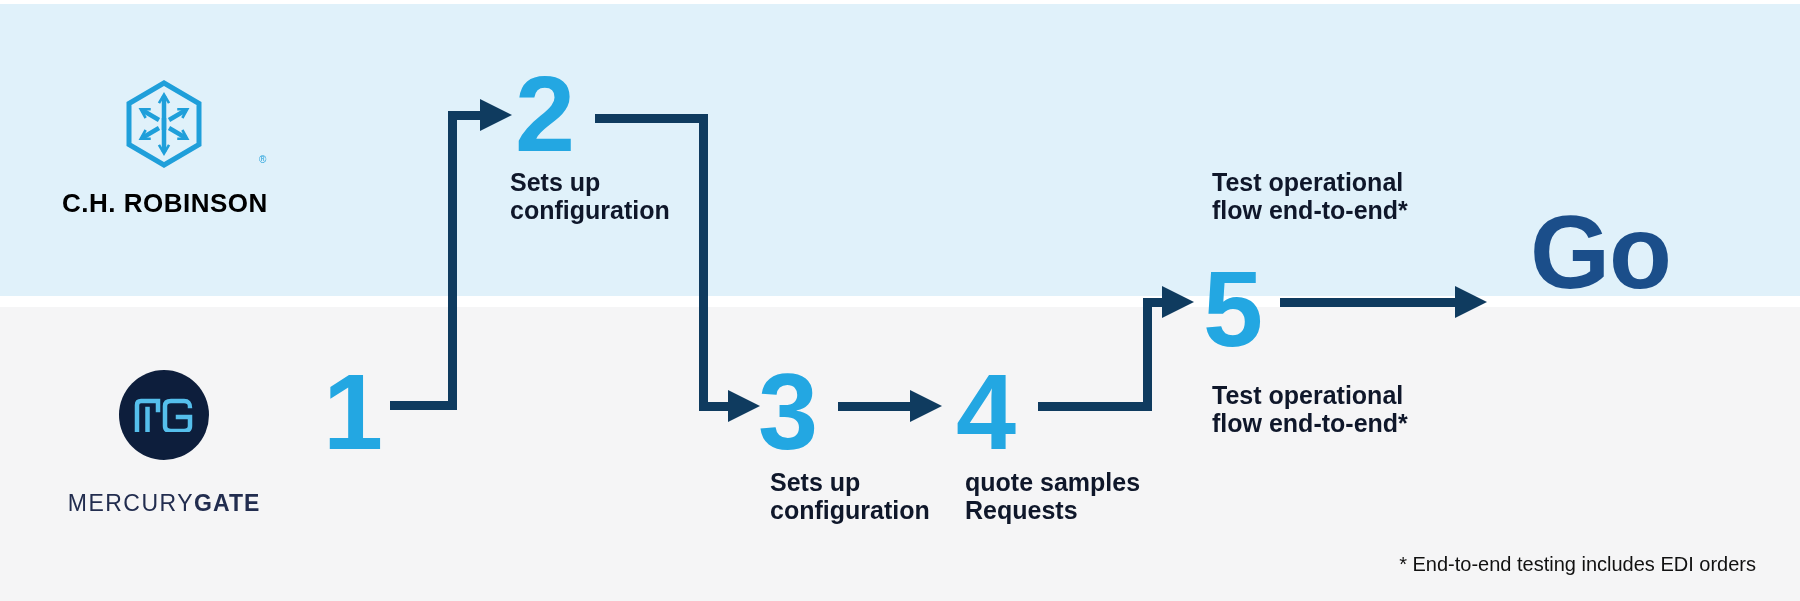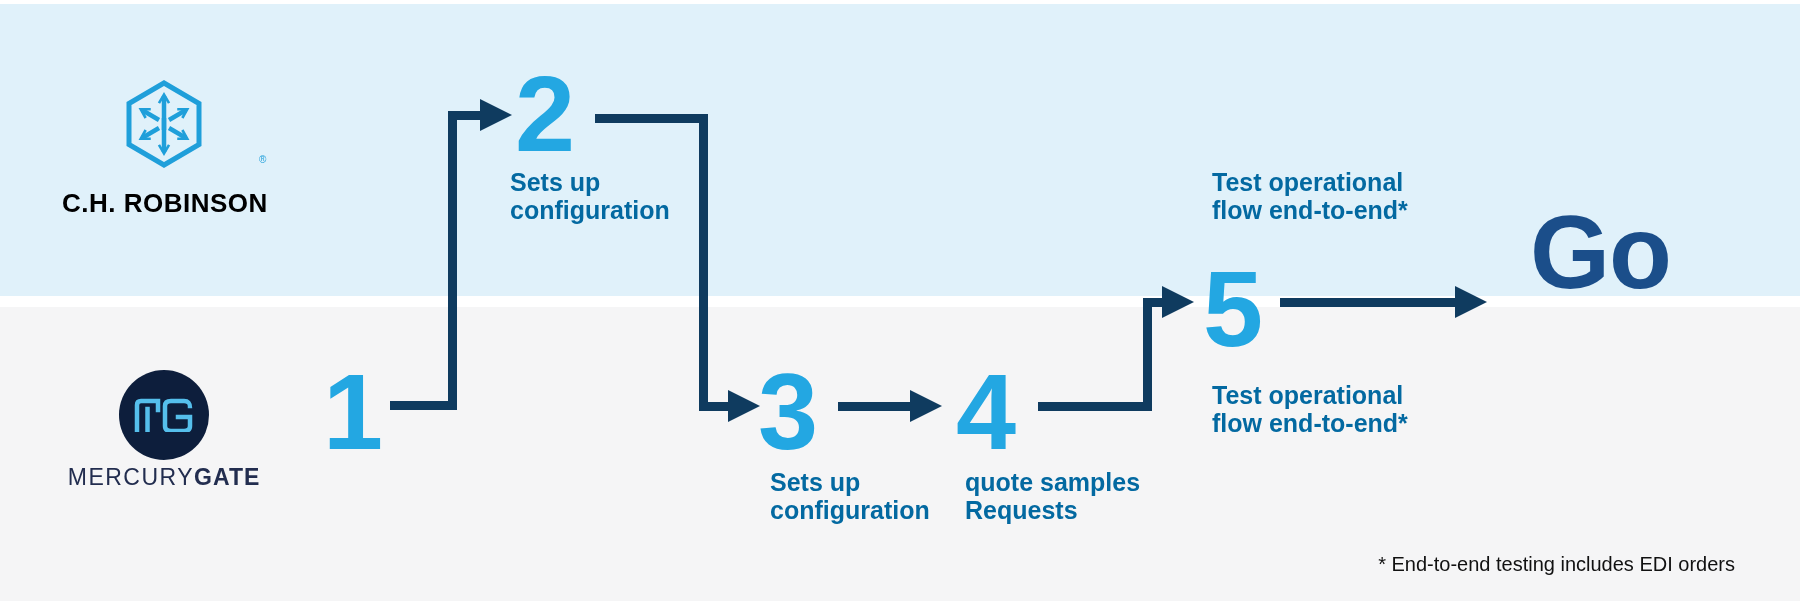--- a/index.html
+++ b/index.html
@@ -16,55 +16,55 @@
   .chr-logo { position:absolute; left:62px; top:78px; width:204px; text-align:center; }
   .chr-hex  { position:relative; display:inline-block; }
   .chr-reg  { position:absolute; left:135px; top:76px; font-size:10px; color:#1f9fda; }
   .chr-name { margin-top:14px; font-size:26px; font-weight:700; letter-spacing:0.5px;
               color:#000000; white-space:nowrap; }
 
   
   .mg-logo   { position:absolute; left:62px; top:370px; width:204px; text-align:center; }
   .mg-circle { width:90px; height:90px; margin:0 auto; border-radius:50%;
                background:#0d1e3c; display:flex; align-items:center; justify-content:center; }
-  .mg-name   { margin-top:4px; font-size:23px; letter-spacing:1.5px; color:#222d4f;
+  .mg-name   { margin-top:30px; font-size:23px; letter-spacing:1.5px; color:#222d4f;
                white-space:nowrap; font-weight:400; }
   .mg-name b { font-weight:800; letter-spacing:1px; }
 
   
   .num { position:absolute; font-size:108px; line-height:108px; font-weight:700;
          color:#23a7e2; letter-spacing:-2px; }
   .num-1 { left:323px;  top:358px; }
   .num-2 { left:515px;  top:60px;  }
   .num-3 { left:758px;  top:358px; }
   .num-4 { left:956px;  top:358px; }
   .num-5 { left:1203px; top:255px; }
 
   
   .label { position:absolute; font-size:25px; line-height:28px; font-weight:700;
-           color:#0369a1; white-space:nowrap; }
+           color:#0f172a; white-space:nowrap; }
   .label-1  { left:333px;  top:468px; }
   .label-2  { left:510px;  top:168px; }
   .label-3  { left:770px;  top:468px; }
   .label-4  { left:965px;  top:468px; }
   .label-5t { left:1212px; top:168px; }
   .label-5b { left:1212px; top:381px; }
 
   
   .cl   { position:absolute; background:#0f3b5f; }
   .head { position:absolute; width:0; height:0;
           border-top:16px solid transparent; border-bottom:16px solid transparent;
           border-left:32px solid #0f3b5f; }
 
   
   .golive { position:absolute; left:1498px; top:203px; font-size:103px; line-height:100px;
             font-weight:700; letter-spacing:-1px; color:#1b4e8a; white-space:nowrap;margin-left:32px; }
 
   
-  .footnote { position:absolute; right:65px; top:553px; font-size:20px; font-weight:400;
+  .footnote { position:absolute; right:44px; top:553px; font-size:20px; font-weight:400;
               color:#111111; white-space:nowrap; }
 </style>
 </head>
 <body>
 
 <div class="stage">
 
   <div class="lane lane-top"></div>
   <div class="lane lane-bottom"></div>
 

